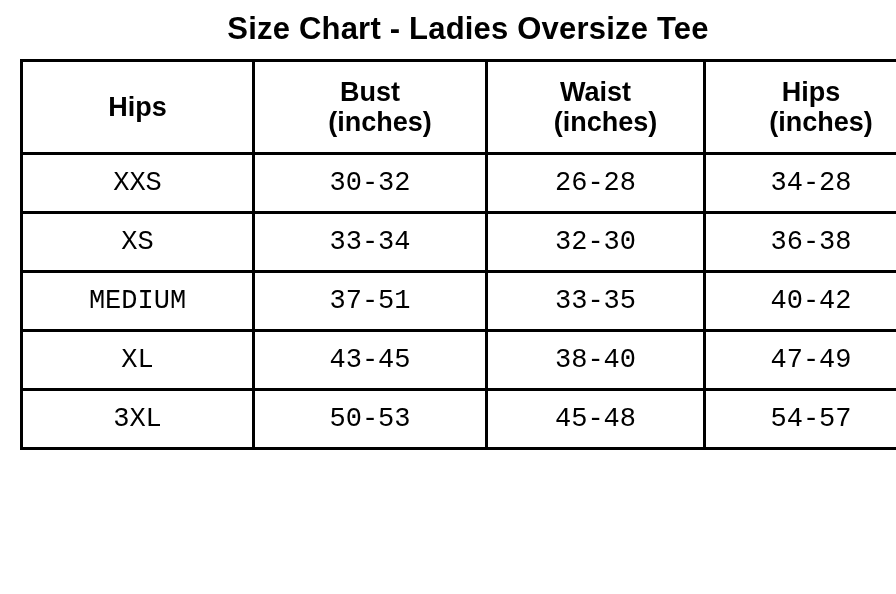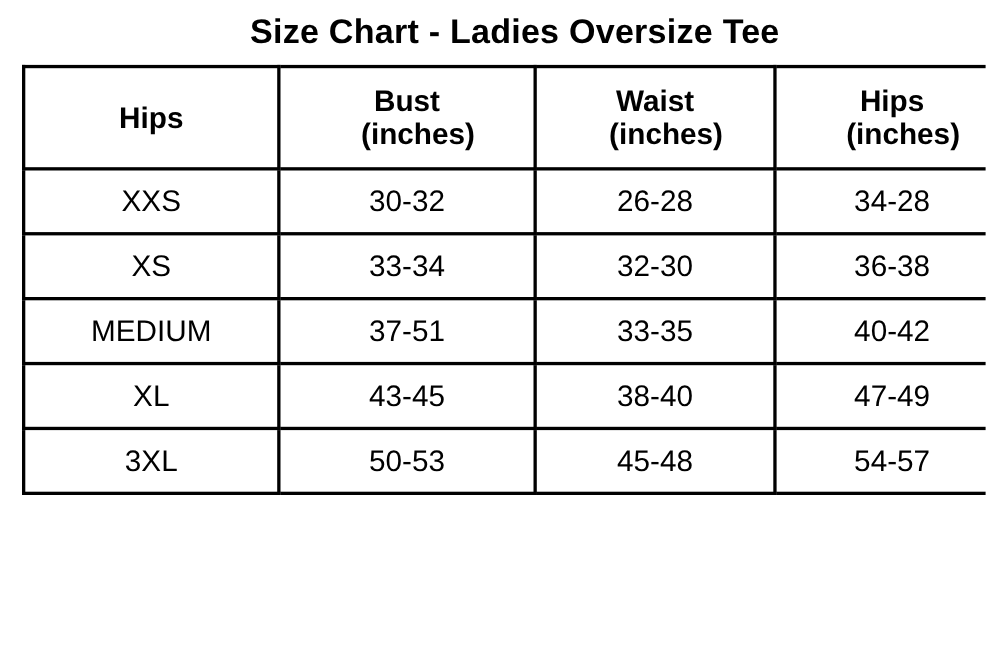--- a/index.html
+++ b/index.html
@@ -44,20 +44,21 @@
     line-height: 1.12;
   }
   table.size-table th {
     font-weight: bold;
     height: 88px;
     font-size: 27px;
   }
   table.size-table td {
     font-weight: normal;
     height: 54px;
+    font-family: Liberation Mono, monospace;
   }
   table.size-table col.c-size { width: 232px; }
   table.size-table col.c-bust { width: 233px; }
   table.size-table col.c-waist { width: 218px; }
   table.size-table col.c-hips { width: 213px; }
   .hdr-line1 { display: block; }
   .hdr-line2 { display: block; padding-left: 20px; }
   .size-cell { font-weight: normal; }
 </style>
 </head>

